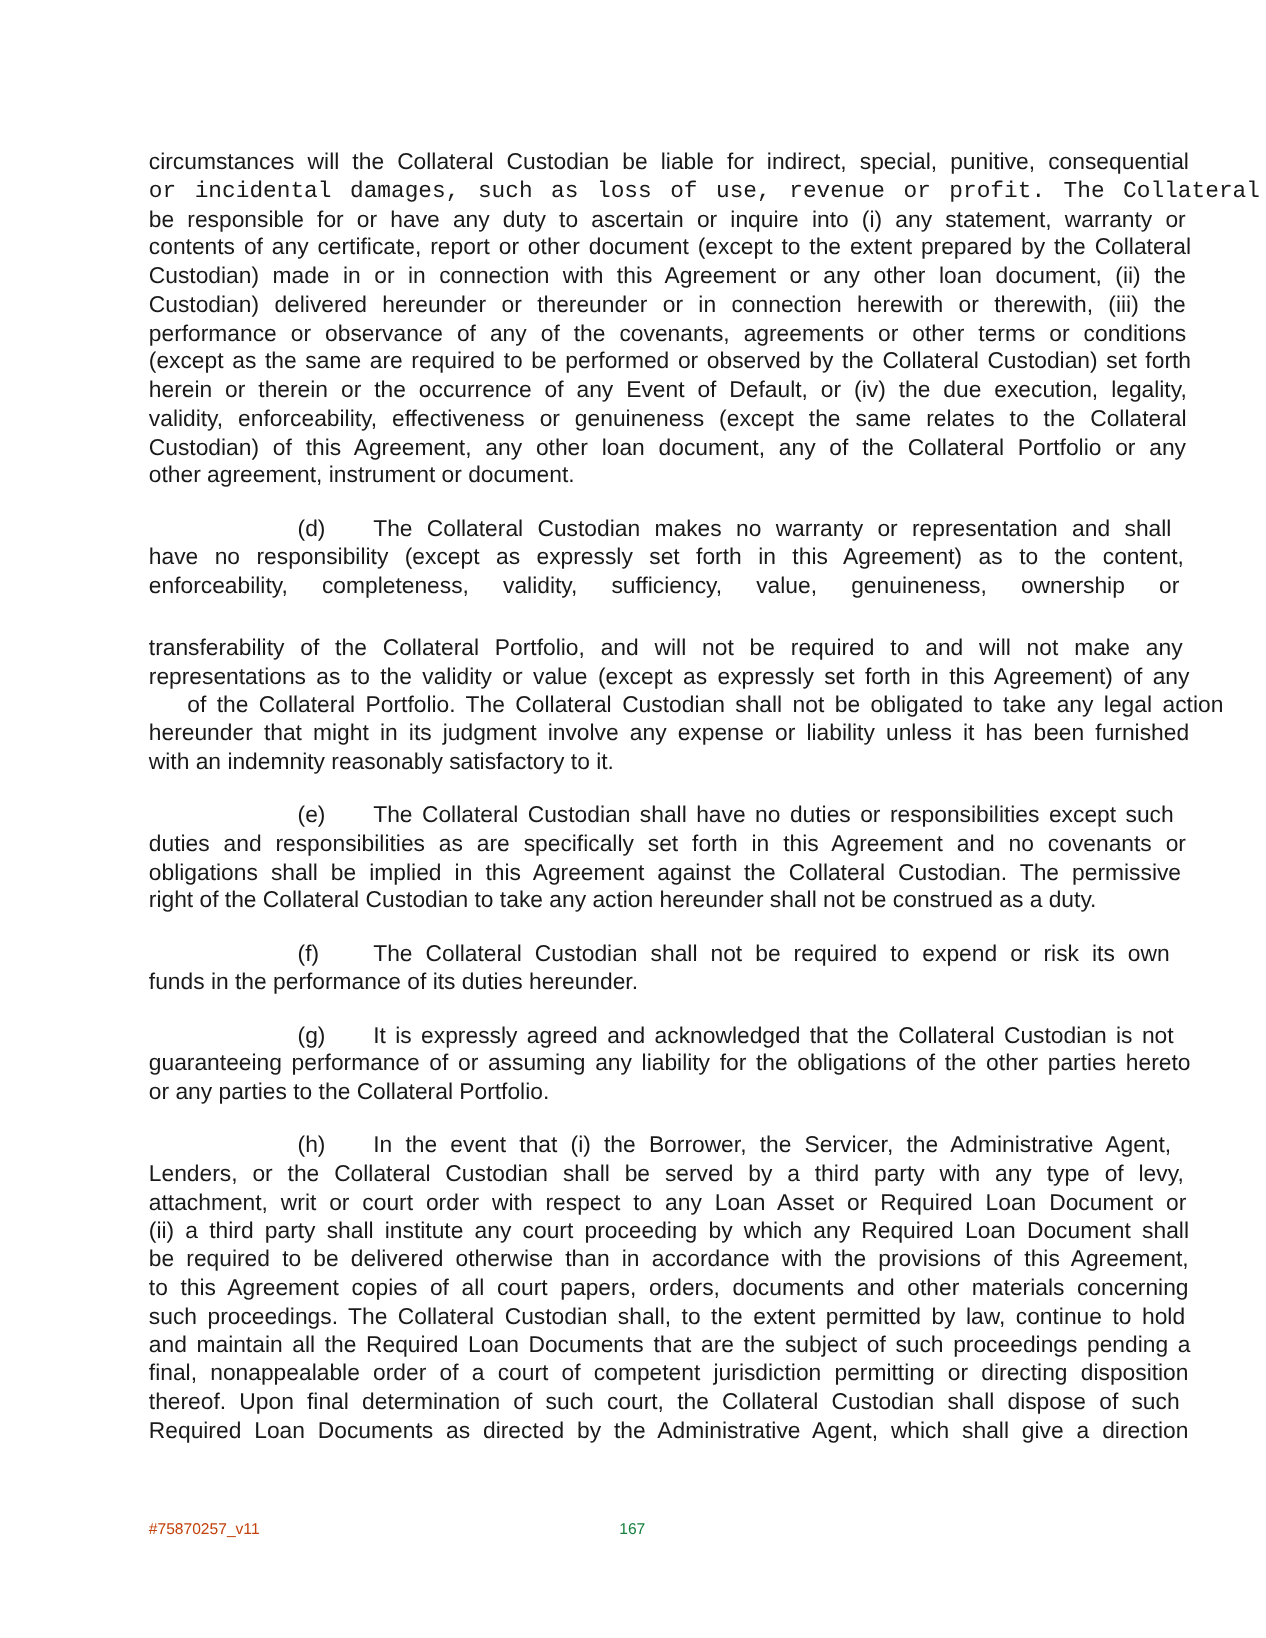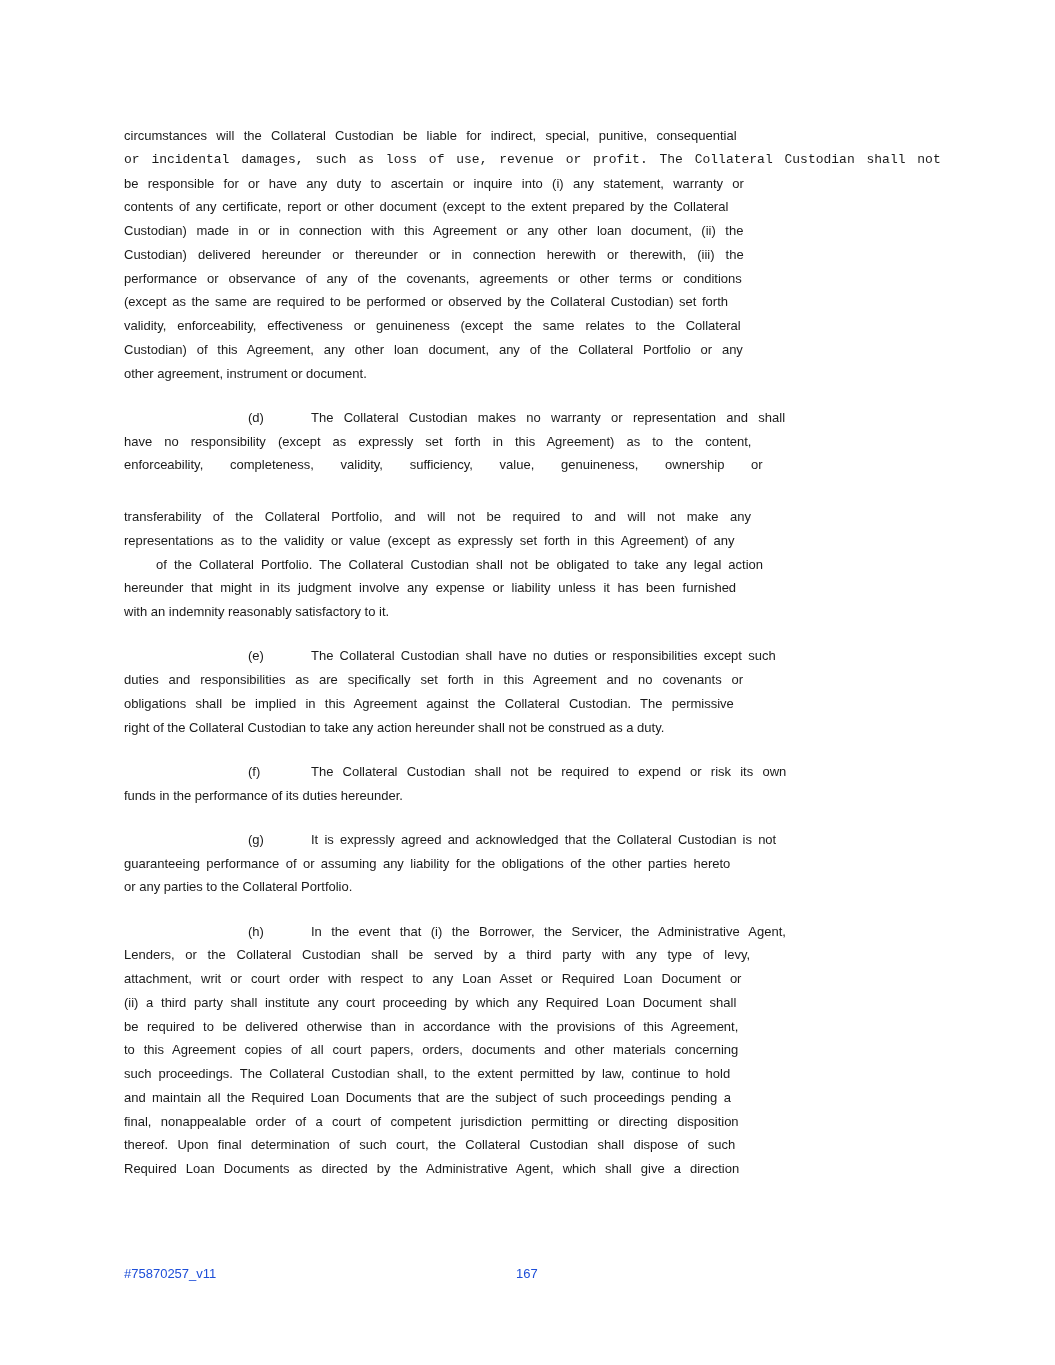--- a/index.html
+++ b/index.html
@@ -8,51 +8,52 @@
     position: absolute; left: 0; top: 0; width: 1055px; height: 1365px;
     background: #ffffff; color: #1a1a1a;
     font-family: "Liberation Sans Narrow", "Liberation Sans", sans-serif;
   }
   .body-text {
     position: absolute; left: 124px; top: 124px; width: 807px;
   }
   .para { margin: 0; }
   .line {
     display: block; height: 23.75px; line-height: 23.75px;
-    font-size: 13px; white-space: nowrap;
+    font-size: 19px; white-space: nowrap;
     text-align: justify; text-align-last: justify;
     transform-origin: left center;
   }
   .line.last { text-align: left; text-align-last: left; }
   .gap { height: 20.5px; }
   .marker { display: inline-block; width: 63px; text-align-last: left; }
   .indent { display: inline-block; width: 124px; }
   .footer-id {
     position: absolute; left: 124px; top: 1266px;
-    font-family: "Liberation Sans", sans-serif; font-size: 13px; color: #1d4ed8;
+    font-family: "Liberation Sans", sans-serif; font-size: 13px; color: #c2410c;
   }
   .footer-page {
     position: absolute; left: 516px; top: 1266px;
-    font-family: "Liberation Sans", sans-serif; font-size: 13px; color: #1d4ed8;
+    font-family: "Liberation Sans", sans-serif; font-size: 13px; color: #15803d;
   }
 </style>
 </head>
 <body>
 
 <div class="page">
   <div class="body-text" id="body-text">
       <div class="para">
         <span class="line" style="display: block; width: 807px; text-align: left; text-align-last: left; word-spacing: 5.63636px;">circumstances will the Collateral Custodian be liable for indirect, special, punitive, consequential</span>
         <span class="line" style="display: block; width: 807px; text-align: left; text-align-last: left; word-spacing: 4px; font-family: Liberation Mono, monospace;">or incidental damages, such as loss of use, revenue or profit.  The Collateral Custodian shall not</span>
         <span class="line" style="display: block; width: 807px; text-align: left; text-align-last: left; word-spacing: 5.6875px;">be responsible for or have any duty to ascertain or inquire into (i) any statement, warranty or</span>
         <span class="line" style="display: block; width: 807px; text-align: left; text-align-last: left; word-spacing: 2.13333px;">contents of any certificate, report or other document (except to the extent prepared by the Collateral</span>
         <span class="line" style="display: block; width: 807px; text-align: left; text-align-last: left; word-spacing: 5.93333px;">Custodian) made in or in connection with this Agreement or any other loan document, (ii) the</span>
         <span class="line" style="display: block; width: 807px; text-align: left; text-align-last: left; word-spacing: 7.5px;">Custodian) delivered hereunder or thereunder or in connection herewith or therewith, (iii) the</span>
         <span class="line" style="display: block; width: 807px; text-align: left; text-align-last: left; word-spacing: 6.38462px;">performance or observance of any of the covenants, agreements or other terms or conditions</span>
         <span class="line" style="display: block; width: 807px; text-align: left; text-align-last: left; word-spacing: 1.9375px;">(except as the same are required to be performed or observed by the Collateral Custodian) set forth</span>
+        <span class="line" style="display: block; width: 807px; text-align: left; text-align-last: left; word-spacing: 5.5px;">herein or therein or the occurrence of any Event of Default, or (iv) the due execution, legality,</span>
         <span class="line" style="display: block; width: 807px; text-align: left; text-align-last: left; word-spacing: 7.18182px;">validity, enforceability, effectiveness or genuineness (except the same relates to the Collateral</span>
         <span class="line" style="display: block; width: 807px; text-align: left; text-align-last: left; word-spacing: 6.21429px;">Custodian) of this Agreement, any other loan document, any of the Collateral Portfolio or any</span>
         <span class="line last" style="display: block; width: 807px; text-align: left; text-align-last: left;">other agreement, instrument or document.</span>
       </div>
       <div class="gap"></div>
       <div class="para">
         <span class="line" style="text-align: left; text-align-last: left; white-space: nowrap; display: block; width: 807px; word-spacing: 6.66667px;"><span class="indent"></span><span class="marker">(d)</span><span>The Collateral Custodian makes no warranty or representation and shall</span></span>
         <span class="line" style="display: block; width: 807px; text-align: left; text-align-last: left; word-spacing: 8.42857px;">have no responsibility (except as expressly set forth in this Agreement) as to the content,</span>
         <span class="line" style="display: block; width: 807px; text-align: left; text-align-last: left; word-spacing: 23.1429px;">enforceability, completeness, validity, sufficiency, value, genuineness, ownership or</span>
         <span class="line" style="display: block; width: 807px; text-align: left; text-align-last: left; word-spacing: 7.93333px; margin-top: 28px;">transferability of the Collateral Portfolio, and will not be required to and will not make any</span>

